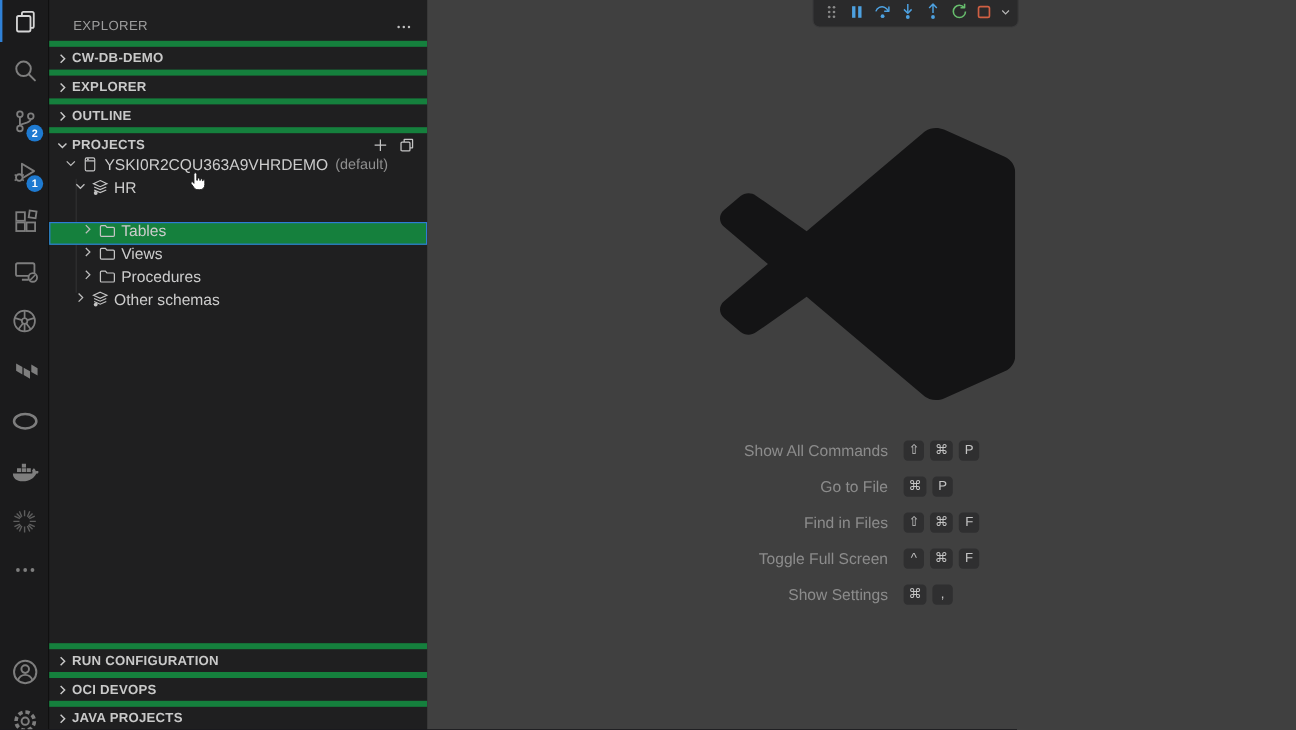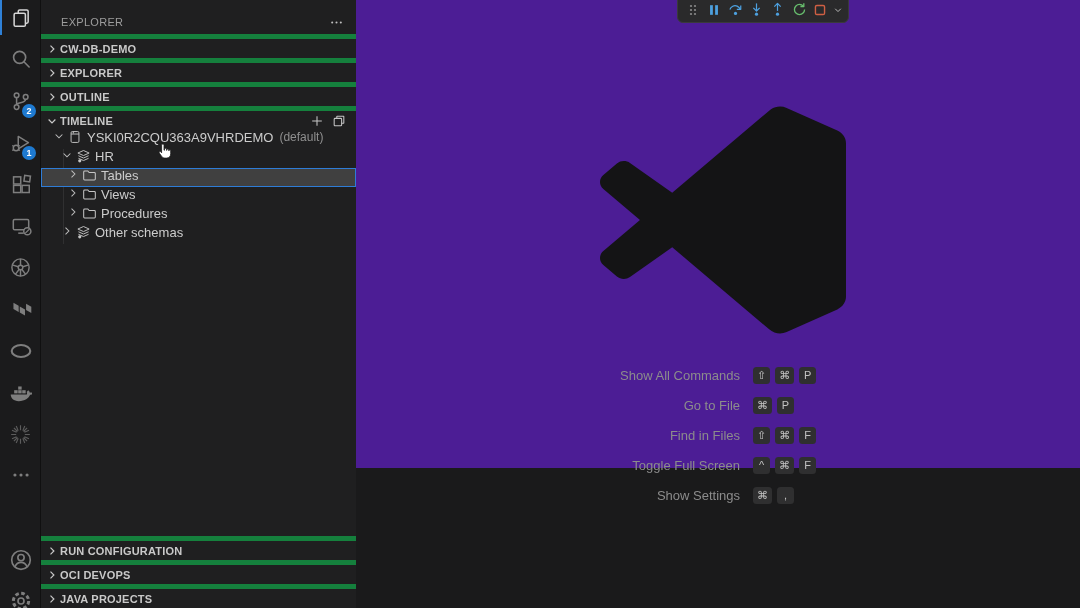--- a/index.html
+++ b/index.html
@@ -25,25 +25,25 @@
   .sec-actions span{display:flex;align-items:center;cursor:pointer;}
   .spacer{flex:1 1 auto;}
 
   
   .tree{position:relative;flex:0 0 114px;}
   .guide{position:absolute;left:22px;top:19px;height:95px;width:1px;background:#303031;}
   .trow{height:19px;display:flex;font-size:13px;color:#cccccc;position:relative;box-sizing:border-box;}
   .trow .chev{width:16px;flex:0 0 16px;display:flex;justify-content:center;color:#bdbdbd;}
   .trow .ticon{width:16px;flex:0 0 16px;display:flex;justify-content:center;margin-right:4px;color:#c5c5c5;}
   .ind1{padding-left:10px;} .ind2{padding-left:18px;} .ind3{padding-left:24px;}
-  .trow.selected{background:#404040;outline:1px solid #2e7cd6;outline-offset:-1px;}
+  .trow.selected{background:#15803d;outline:1px solid #2e7cd6;outline-offset:-1px;margin-top:17px;}
   .suffix{color:#8f8f8f;margin-left:6px;font-size:12px;}
 
   
-  .editor{position:absolute;left:356px;top:0;width:724px;height:468px;background:#4c1d95;}
+  .editor{position:absolute;left:356px;top:0;width:724px;height:608px;background:#404040;}
   .watermark-logo{position:absolute;left:244px;top:106px;}
 
   
   .debugbar{position:absolute;left:321px;top:-7px;height:30px;width:172px;background:#2a2a2b;border:1px solid #3a3a3b;
             border-radius:6px;box-sizing:border-box;display:flex;align-items:flex-end;padding:0 4px 2px 4px;}
   .dbtn{width:23px;height:21px;display:flex;align-items:center;justify-content:center;cursor:pointer;}
   .grip{cursor:grab;}
 
   
   .shortcuts{position:absolute;left:40px;top:360px;width:560px;}
@@ -214,21 +214,21 @@
       </span>
       <span>OUTLINE</span>
     </div>
 
     <div class="sb-section">
       <span class="chev">
         <svg width="12" height="12" viewBox="0 0 16 16" fill="none" stroke="currentColor" stroke-width="1.6">
             <path d="M3.5 6L8 10.5 12.5 6"></path>
           </svg>
       </span>
-      <span>TIMELINE</span>
+      <span>PROJECTS</span>
       <span class="sec-actions">
         <span>
           <svg width="14" height="14" viewBox="0 0 16 16" stroke="currentColor" stroke-width="1.2" fill="none">
               <path d="M8 2.5v11M2.5 8h11"></path>
             </svg>
         </span>
         <span>
           <svg width="14" height="14" viewBox="0 0 16 16" stroke="currentColor" stroke-width="1.2" fill="none">
             <rect x="2.5" y="5" width="8.5" height="8.5" rx="1"></rect>
               <path d="M5.5 5V2.8c0-.2.1-.3.3-.3h7.4c.2 0 .3.1.3.3v7.4c0 .2-.1.3-.3.3H11"></path>

